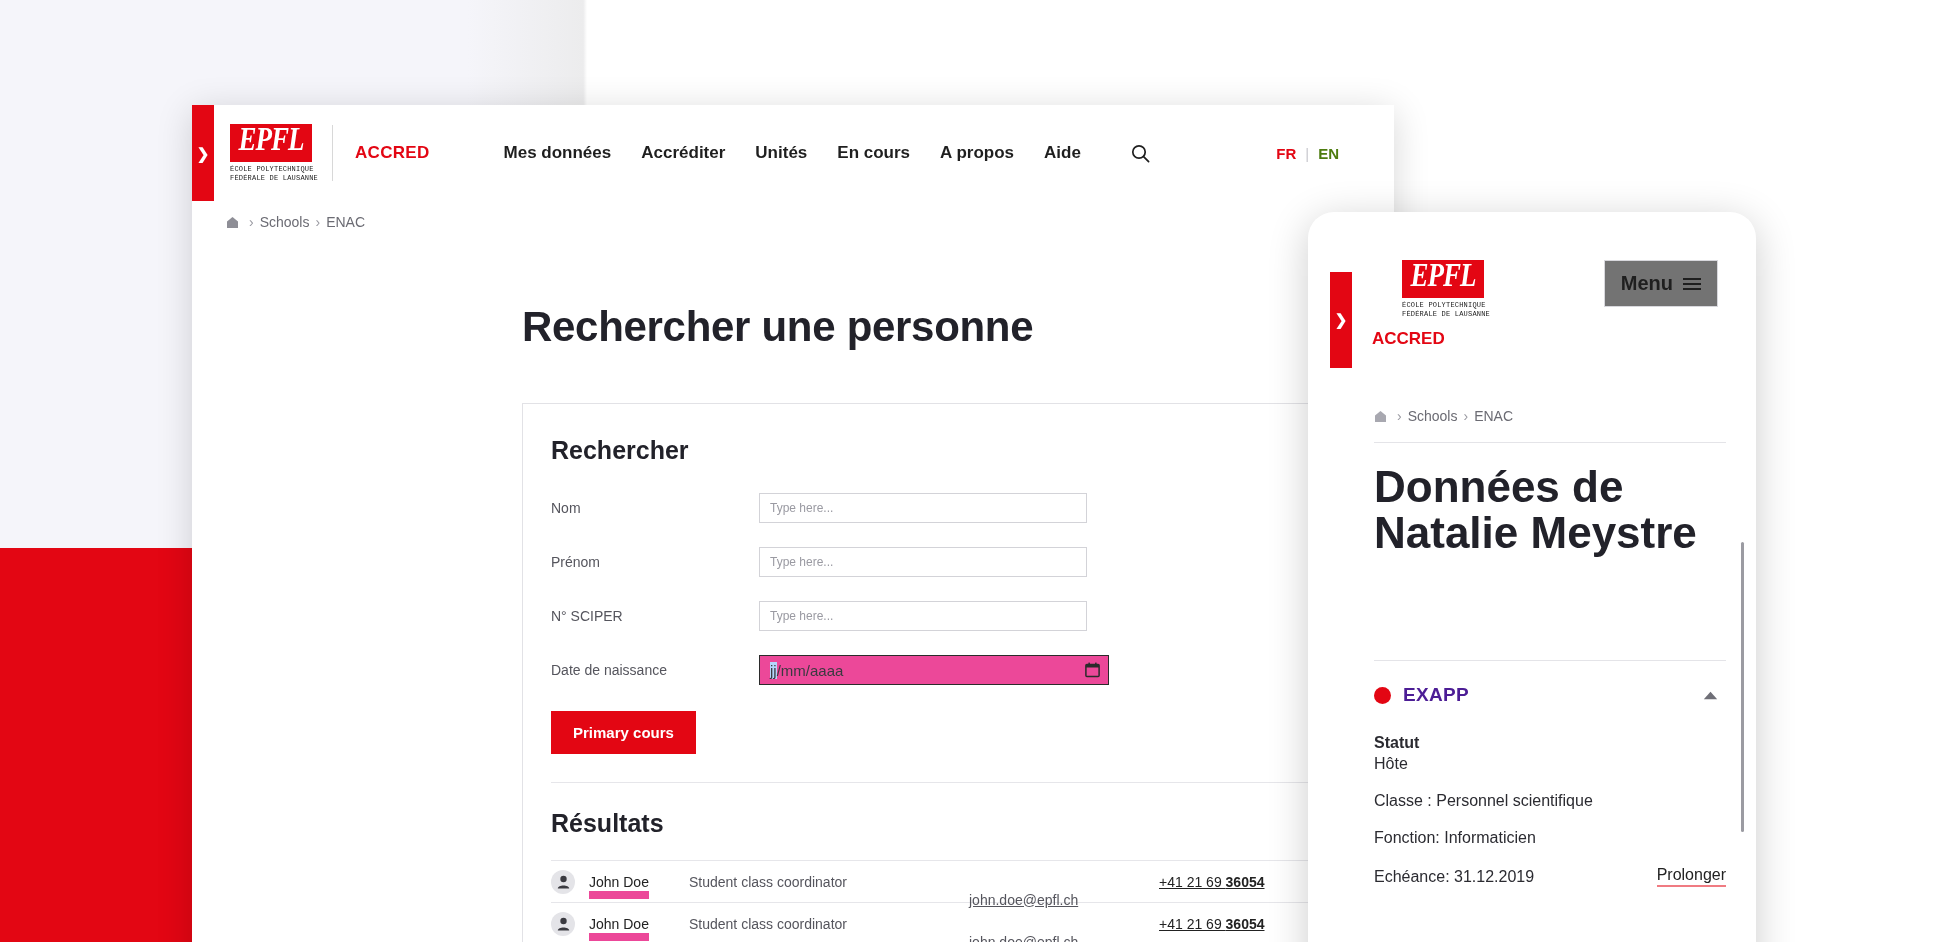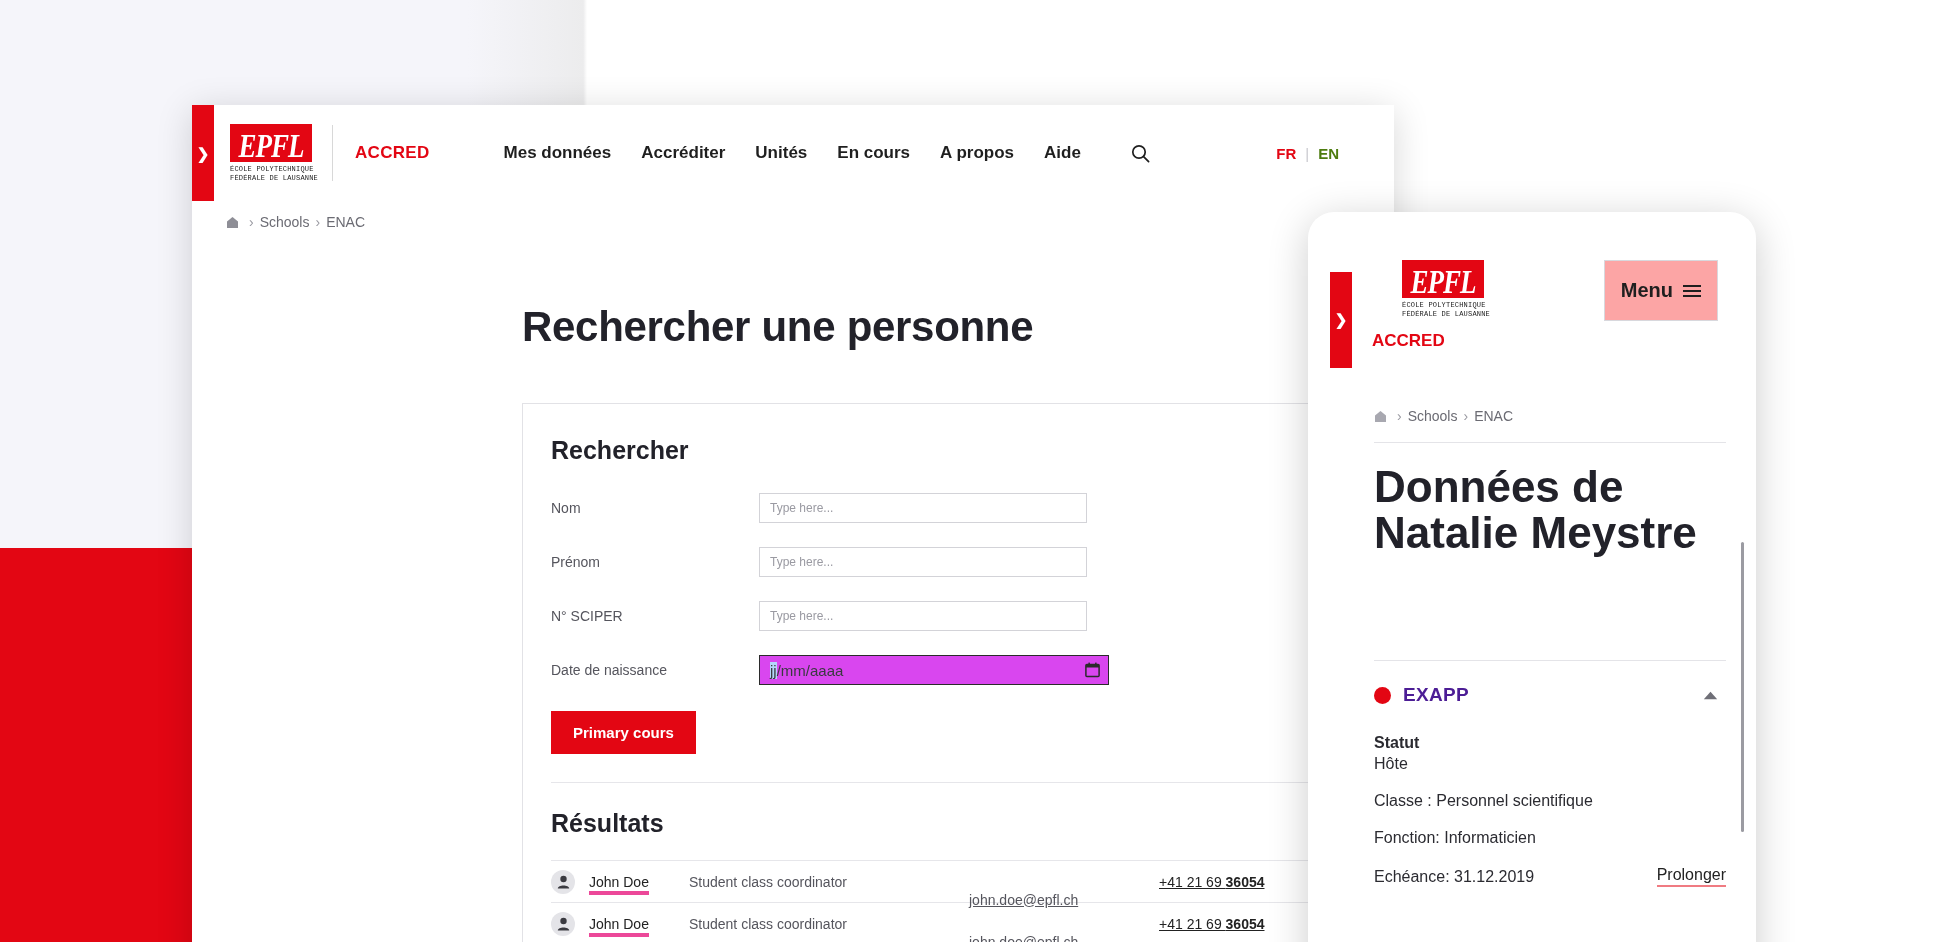--- a/index.html
+++ b/index.html
@@ -36,21 +36,21 @@
 
   
   .dk-header {
     position: absolute; left: 22px; top: 0; right: 0; height: 96px;
     display: flex; align-items: center; background:#fff;
   }
   .logo-wrap { margin-left: 16px; display:flex; align-items:center; }
   .epfl-logo { width: 82px; }
   .epfl-box {
     width: 82px; height: 38px; background: #e30613;
-    position: relative; display:flex; align-items:flex-end; justify-content:center;
+    position: relative; display:flex; align-items:flex-start; justify-content:center;
   }
   .epfl-glyph {
     font-family: "Liberation Serif", serif;
     color: #fff; font-weight: 700; font-size: 27px; letter-spacing: -1px;
     font-style: italic; transform: scaleY(1.25);
   }
   .epfl-sub {
     font-family: Liberation Mono, monospace;
     font-size: 7px; color: #1a1a1a; line-height: 1.28; letter-spacing: 0.2px;
     margin-top: 3px; text-align: left; white-space: nowrap;
@@ -96,21 +96,21 @@
   .form-row { display:flex; align-items:center; margin-top: 24px; }
   .form-row:first-of-type { margin-top: 28px; }
   .form-label { width: 208px; font-size: 14px; color: #55555d; }
   .inp {
     width: 328px; height: 30px; border: 1px solid #d3d3d8; background:#fff;
     font-size: 12px; color: #9a9aa2; font-family: "Liberation Sans", sans-serif;
     padding: 0 10px; outline: none;
   }
   .inp::placeholder { color:#9a9aa2; }
   .date-wrap {
-    width: 350px; height: 30px; border: 1.5px solid #2b2b2b; background:#d946ef;
+    width: 350px; height: 30px; border: 1.5px solid #2b2b2b; background:#ec4899;
     display:flex; align-items:center; padding: 0 8px 0 10px;
   }
   .date-txt { font-size: 15px; color: #3a3a40; flex: 1; }
   .date-txt .sel { background: #b5d6fb; color:#3a3a40; }
   .cal-ic { display:flex; }
 
   .btn-primary {
     margin: 26px 0 0 0; display:inline-block;
     background: #e30613; color: #fff; border: none;
     font-family: "Liberation Sans", sans-serif;
@@ -122,21 +122,21 @@
   .tbl { margin: 22px 0 0 0; padding: 0 28px; }
   .trow {
     display:flex; align-items:center; height: 42px;
     border-top: 1px solid #e6e6ea; font-size: 14px;
   }
   .avatar {
     width: 24px; height: 24px; border-radius: 50%; background:#e4e4e8;
     display:flex; align-items:center; justify-content:center; margin-right: 14px; flex: none;
   }
   .c-name { width: 100px; }
-  .c-name a { color:#222; text-decoration:none; border-bottom: 4px solid #ec4899; padding-bottom:1px; }
+  .c-name a { color:#222; text-decoration:none; border-bottom: 8px solid #ec4899; padding-bottom:1px; }
   .c-role { width: 280px; color: #55555d; }
   .c-mail { width: 190px; margin-top: 36px; }
   .c-mail a { color:#55555d; text-decoration: underline; }
   .c-tel { width: 165px; }
   .c-tel a { color:#222; text-decoration: underline; }
   .c-tel b { font-weight: 700; }
   .c-room a { color:#55555d; text-decoration: underline; }
 
   
   .mobile-card {
@@ -148,21 +148,21 @@
   }
   .mb-red-tab {
     position:absolute; left: 22px; top: 60px; width: 22px; height: 96px;
     background:#e30613; display:flex; align-items:center; justify-content:center;
   }
   .mb-red-tab .chev { color:#fff; font-size:15px; font-weight:700; }
   .mb-head { position:absolute; left: 44px; top: 48px; right: 22px; }
   .mb-logo-row { display:flex; align-items:flex-start; justify-content:space-between; }
   .mb-logo { margin-left: 50px; }
   .mb-menu {
-    border: 1px solid #d8d8dd; background:#fca5a5; padding: 18px 16px;
+    border: 1px solid #d8d8dd; background:#737373; padding: 11px 16px;
     display:flex; align-items:center; gap: 10px;
     font-size: 20px; font-weight: 700; color: #1f1f1f; cursor:pointer;
     margin-right: 16px;
   }
   .burger { display:flex; flex-direction:column; gap:3px; }
   .burger i { display:block; width:18px; height:2px; background:#1f1f1f; }
   .mb-accred { color:#e30613; font-weight:700; font-size:17px; margin: 10px 0 0 20px; }
 
   .mb-crumb {
     position:absolute; left: 66px; top: 196px; right: 30px;

